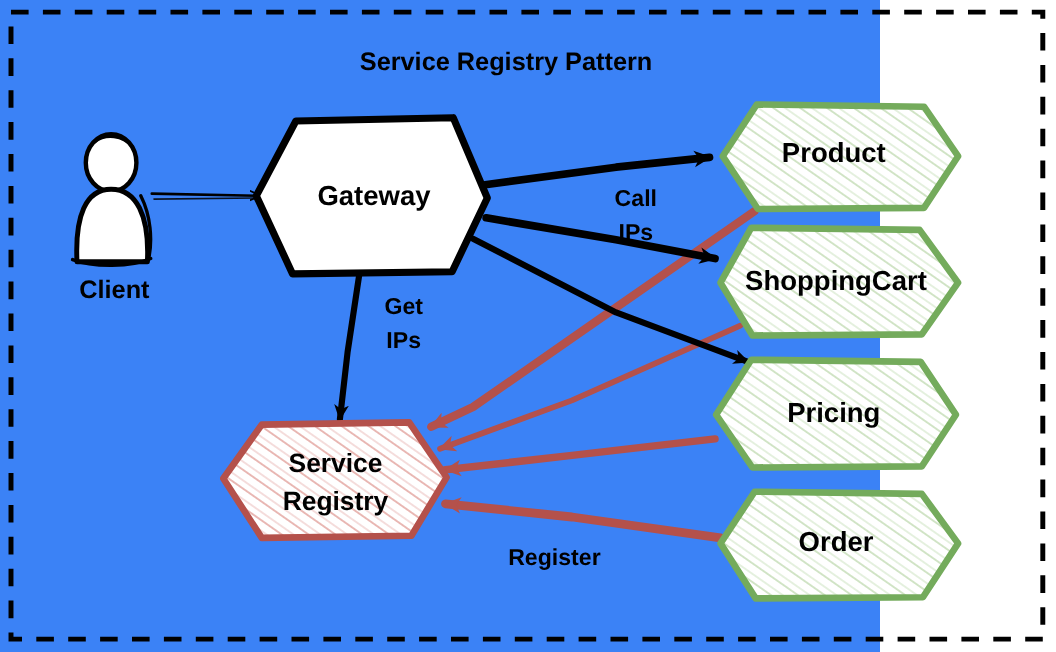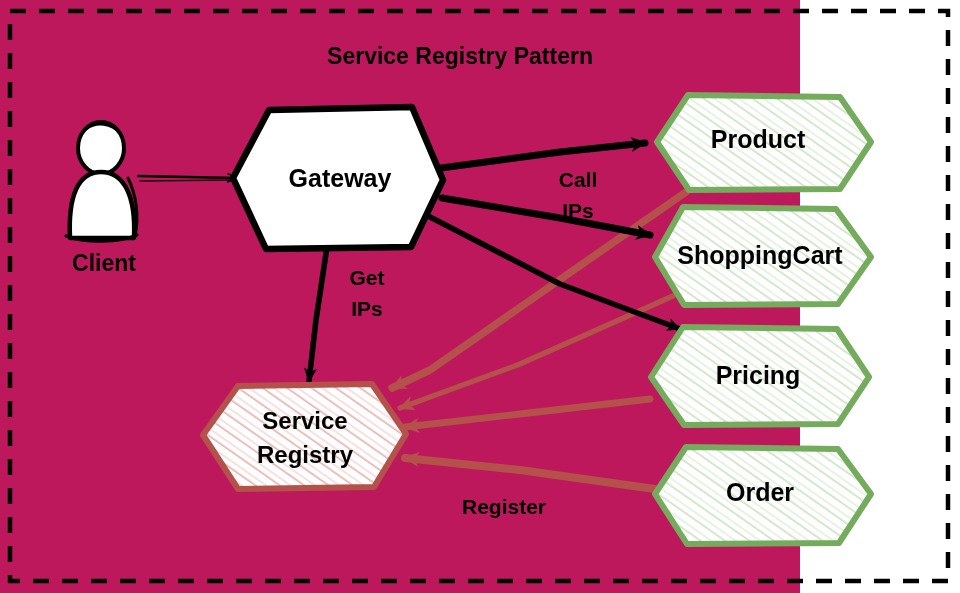--- a/index.html
+++ b/index.html
@@ -5,21 +5,21 @@
 <style>
   html,body{margin:0;padding:0;background:#ffffff;}
   body{
     width:960px;height:593px;
     font-family:"Liberation Sans","DejaVu Sans",sans-serif;
     overflow:hidden;
   }
   #canvas{
     position:relative;
     width:800px;height:593px;
-    background:#be185d;
+    background:#3b82f6;
   }
   svg.diagram{
     position:absolute;left:0;top:0;
     width:960px;height:593px;
     display:block;
   }
   .node-label{
     font-family:"Liberation Sans","DejaVu Sans",sans-serif;
     font-weight:bold;
     fill:#000000;

